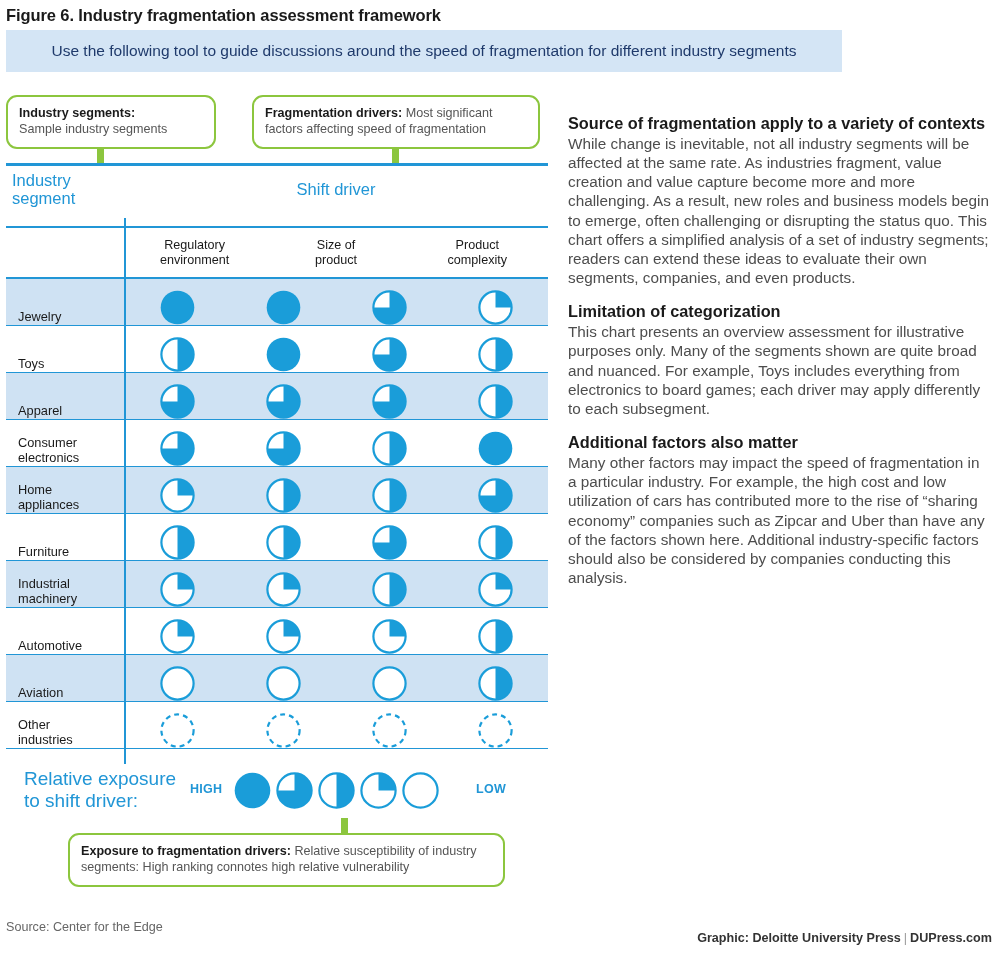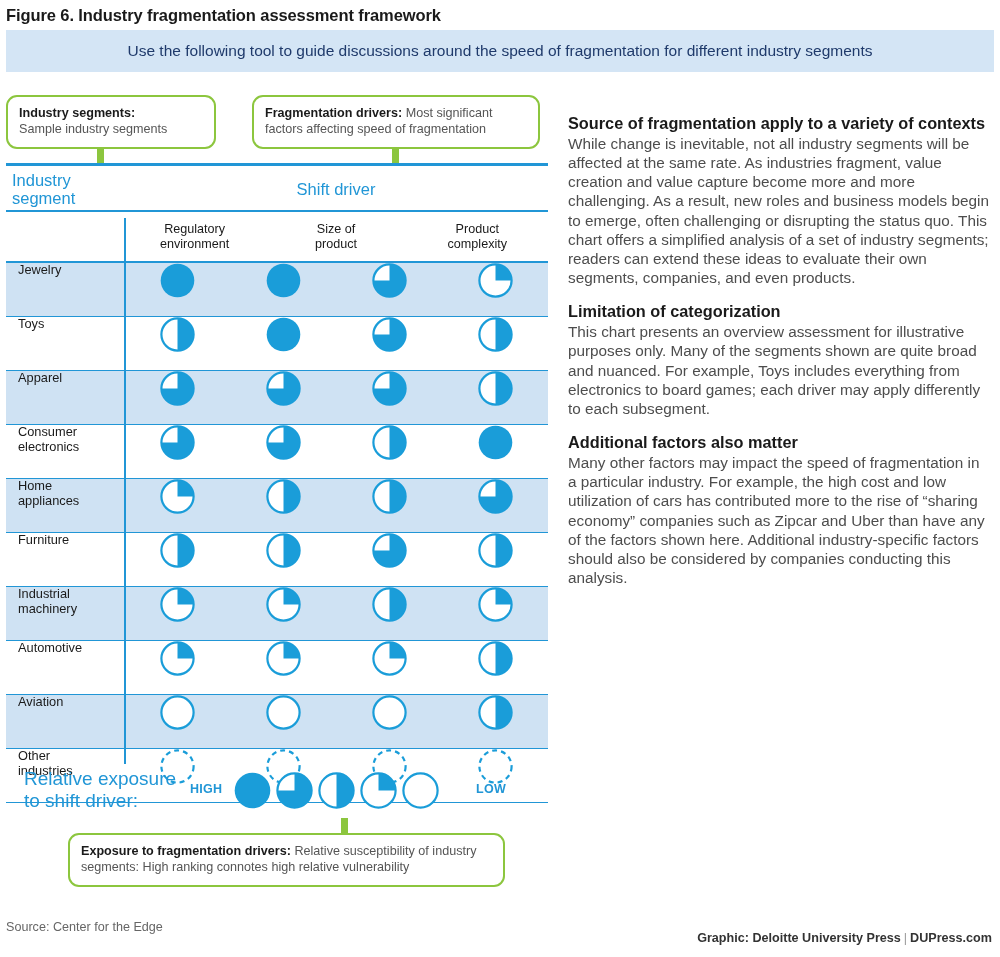--- a/index.html
+++ b/index.html
@@ -15,21 +15,21 @@
   
   .fig-title {
     position: absolute; left: 6px; top: 6px;
     font-size: 16.5px; font-weight: bold; color: #1a1a1a;
     letter-spacing: -0.1px;
   }
 
   
   .banner {
     position: absolute; left: 6px; top: 30px;
-    width: 988px; height: 42px;
+    width: 836px; height: 42px;
     background: #d4e5f5;
     display: flex; align-items: center; justify-content: center;
   }
   .banner-text {
     font-size: 15.5px; color: #1f3a6b; font-weight: 400;
   }
 
   
   .callout {
     position: absolute;
@@ -52,21 +52,21 @@
   .stem-a { left: 97px;  top: 147px; height: 17px; }
   .stem-b { left: 392px; top: 147px; height: 17px; }
   .stem-c { left: 341px; top: 818px; height: 17px; }
 
   
   .tbl { position: absolute; left: 6px; top: 163px; width: 542px; }
   .rule-top    { height: 2.5px; background: #2196d6; width: 542px; }
   .rule-mid    { height: 2.5px; background: #2196d6; width: 542px; }
   .rule-thin   { height: 1.6px; background: #2196d6; width: 542px; }
 
-  .head-band { position: relative; height: 44px; }
+  .head-band { position: relative; height: 60px; }
   .h-industry {
     position: absolute; left: 6px; top: 5px;
     font-size: 16.5px; color: #2196d6; line-height: 1.12;
   }
   .h-shift {
     position: absolute; left: 118px; right: 0; top: 14px;
     text-align: center;
     font-size: 16.5px; color: #2196d6;
   }
 
@@ -79,22 +79,22 @@
     flex: 1; display: flex; align-items: center; justify-content: center;
     text-align: center; font-size: 12.6px; line-height: 1.18; color: #1a1a1a;
     padding: 0 2px;
   }
 
   .vrule {
     position: absolute; left: 118px; width: 2.2px; background: #2196d6;
   }
 
   .row {
-    position: relative; display: flex; align-items: flex-start;
-    height: 54px;
+    position: relative; display: flex; align-items: flex-end;
+    height: 47px;
     border-bottom: 1.6px solid #2196d6;
   }
   .row.alt { background: #cfe2f3; }
   .row .lbl {
     width: 118px; padding-left: 12px;
     font-size: 12.8px; line-height: 1.17; color: #1a1a1a;
   }
   .row .cells { flex: 1; display: flex; }
   .row .cell { flex: 1; display: flex; align-items: center; justify-content: center; }
 

